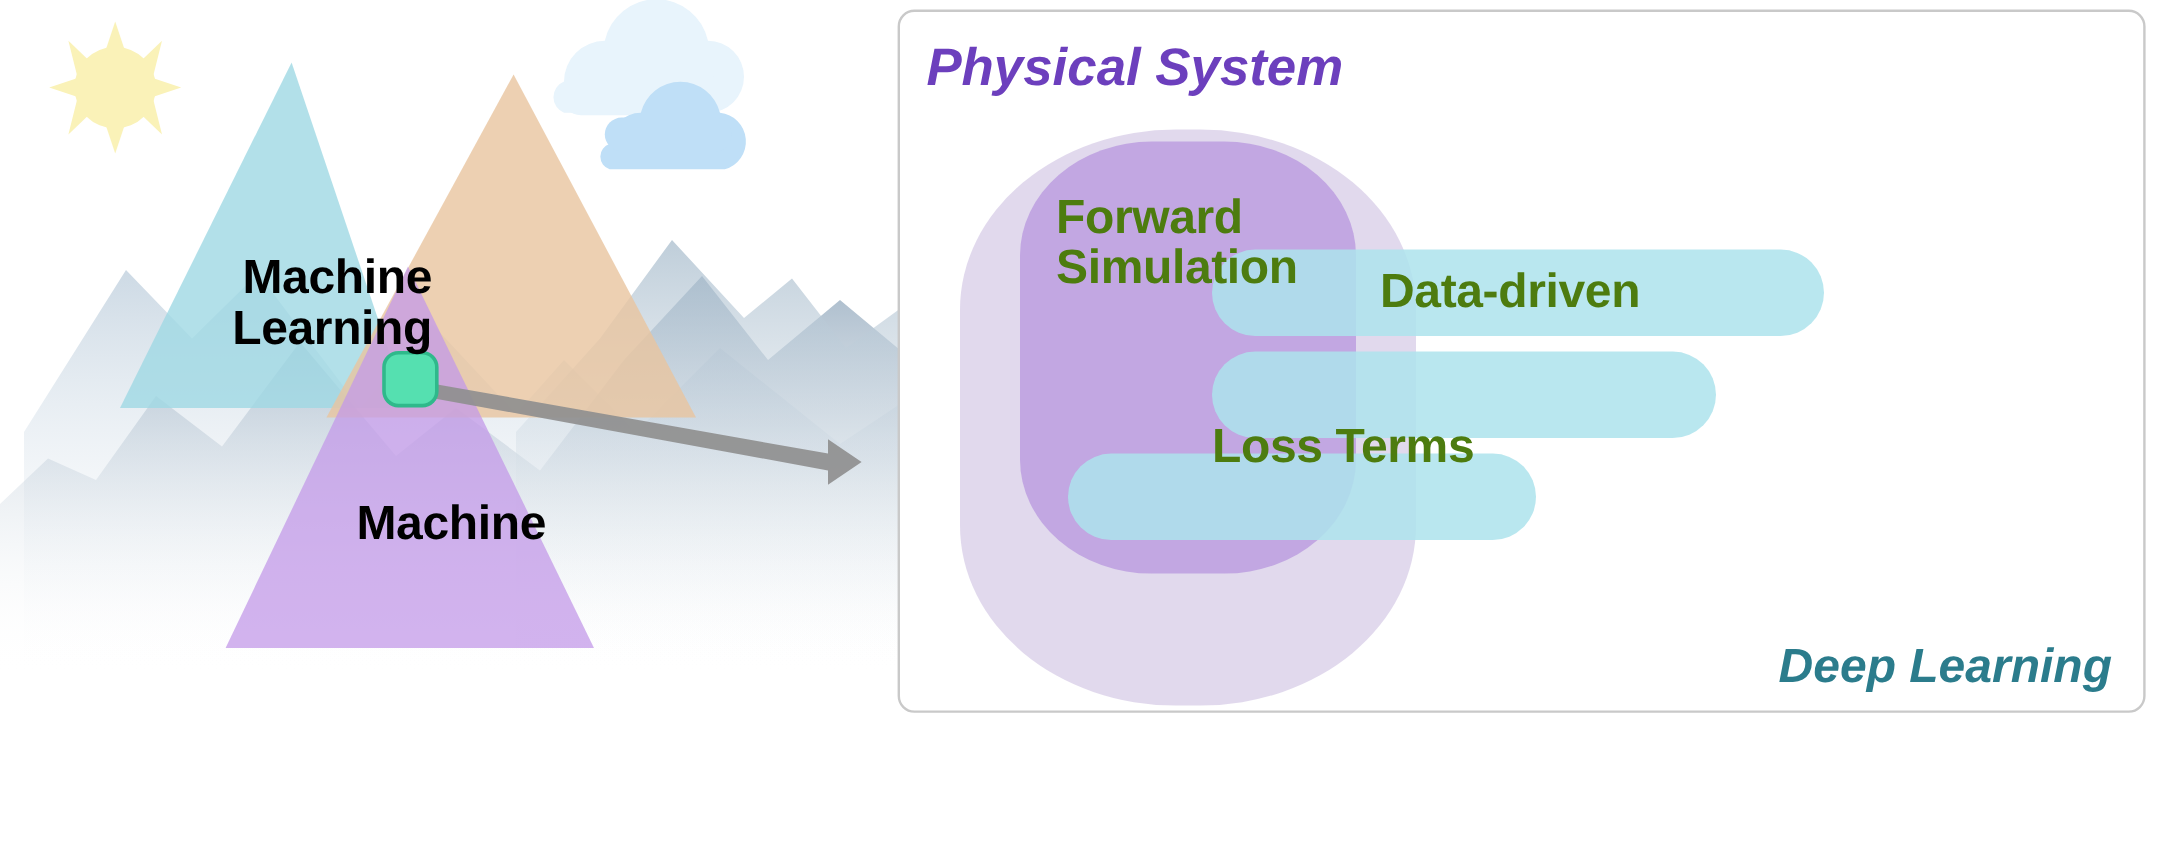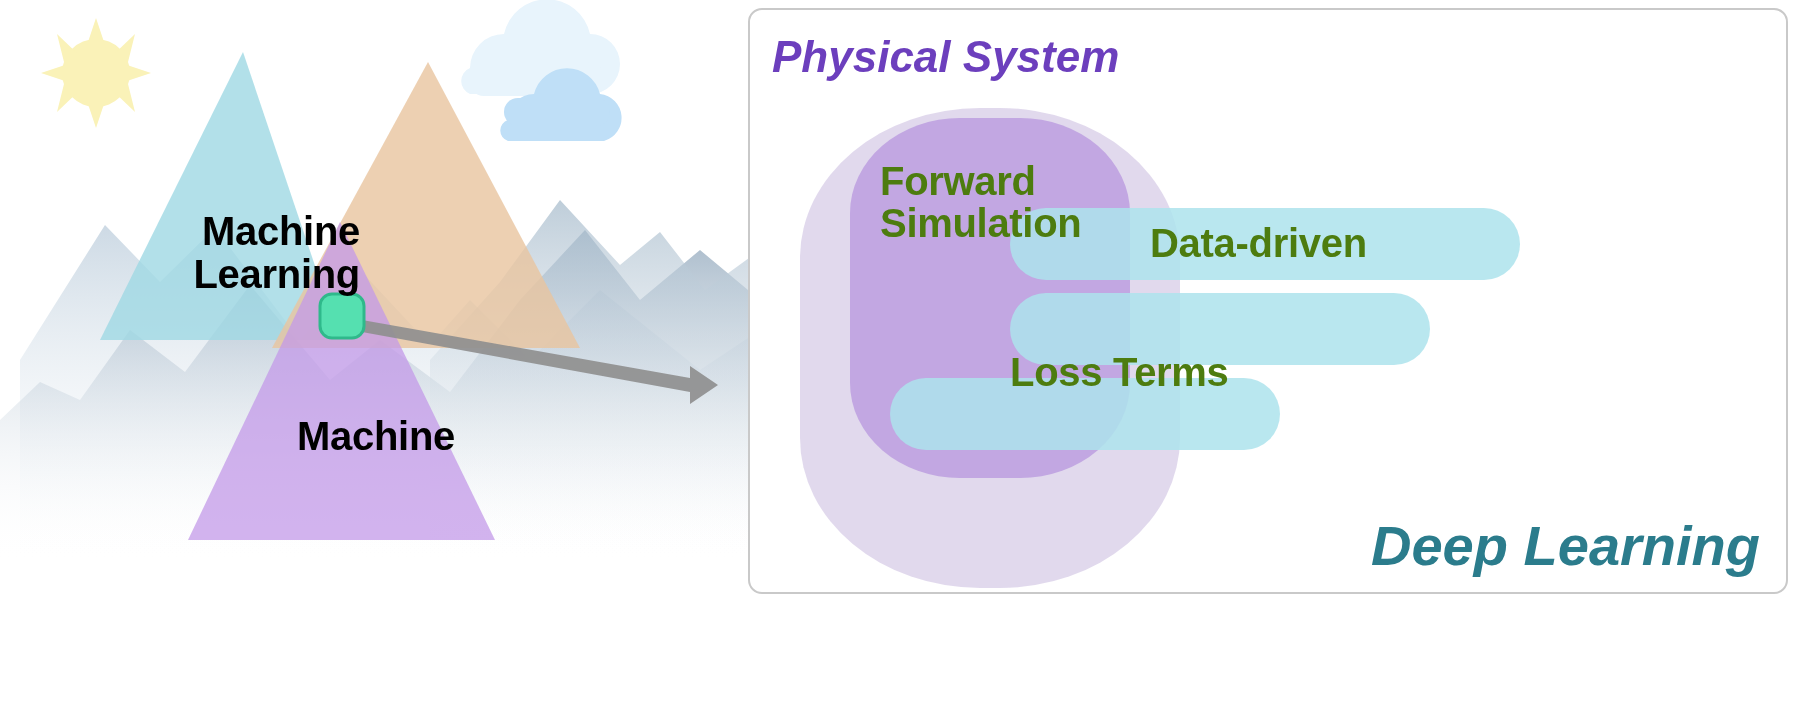--- a/index.html
+++ b/index.html
@@ -57,21 +57,21 @@
     font-weight: 700;
     white-space: nowrap;
   }
   #title-physical {
     left: 22px; top: 22px;
     font-size: 44px;
     color: #6c3fbd;
   }
   #title-deep {
     right: 26px; bottom: 14px;
-    font-size: 56px;
+    font-size: 40px;
     color: #2b7c8c;
   }
 
   .blob {
     position: absolute;
   }
   #blob-outer {
     left: 50px; top: 98px;
     width: 380px; height: 480px;
     background: #d9cfe8;

